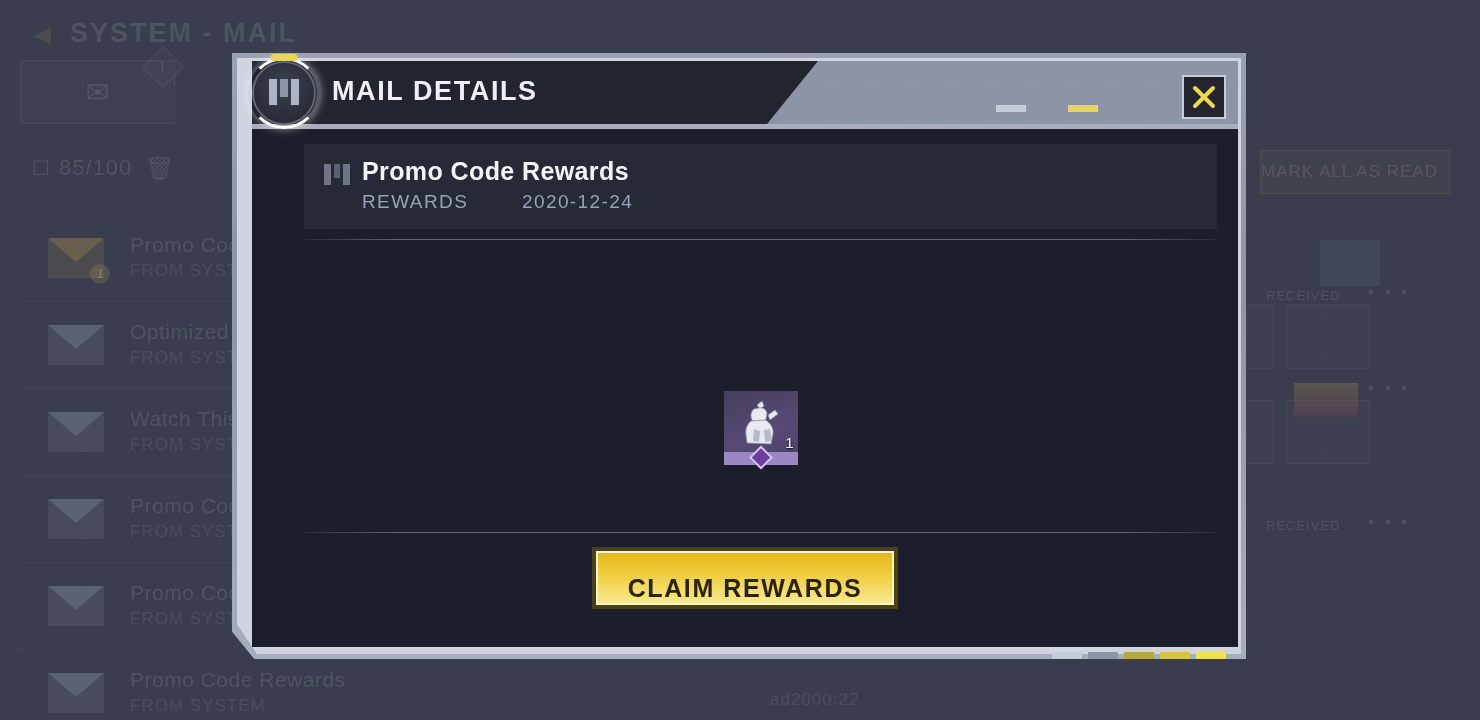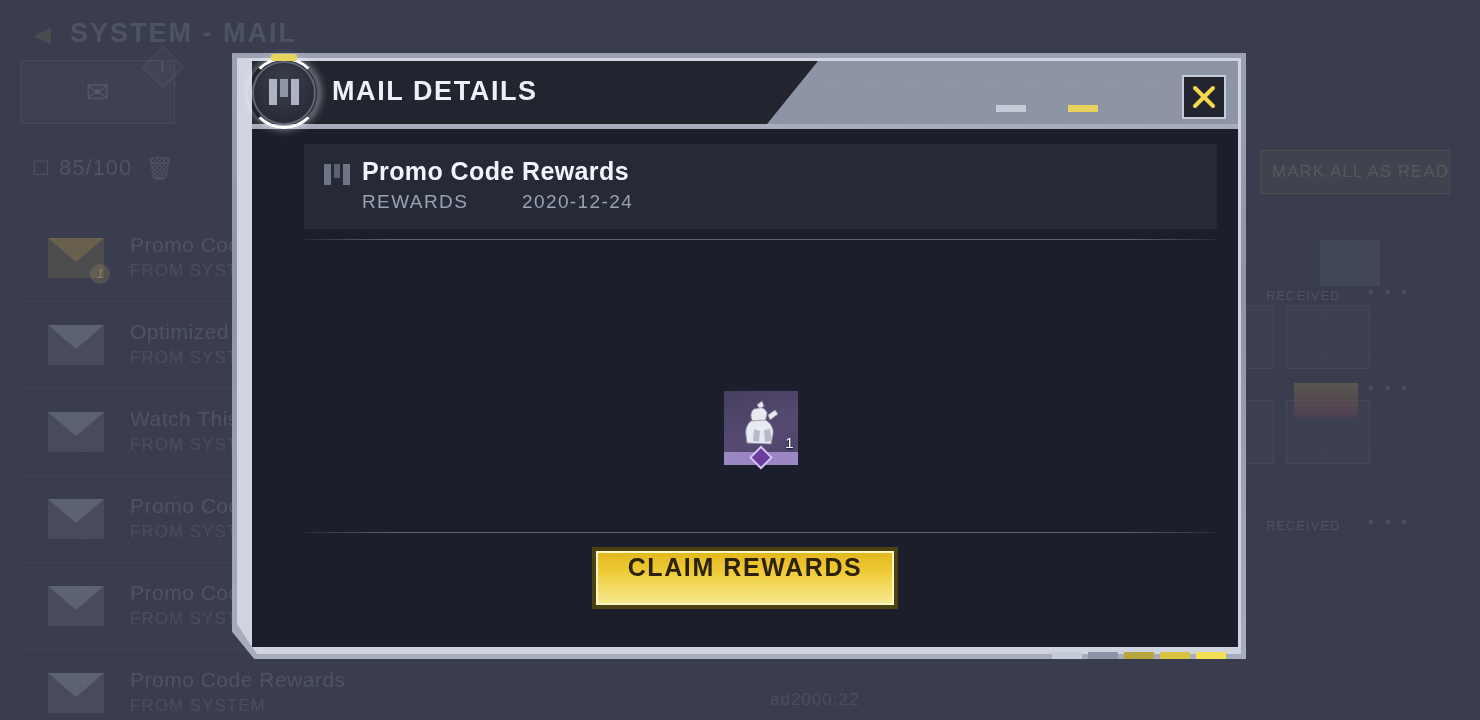--- a/index.html
+++ b/index.html
@@ -61,21 +61,21 @@
   #bg-trash{
     position:absolute; left:145px; top:155px; font-size:23px;
   }
 
   #bg-markall{
     position:absolute; right:30px; top:150px;
     width:190px; height:44px;
     border:1px solid rgba(200,180,90,0.10);
     background:rgba(200,180,90,0.05);
     font-size:17px; letter-spacing:1px;
-    display:flex; align-items:center; justify-content:flex-end;
+    display:flex; align-items:center; justify-content:flex-start;
     color:rgba(205,200,180,0.16);
   }
 
   #bg-list{ position:absolute; left:18px; top:215px; width:700px; }
   .bg-row{
     position:relative; height:87px;
     border-bottom:1px solid rgba(255,255,255,0.035);
     padding-left:112px;
   }
   .bg-row .env{
@@ -286,21 +286,21 @@
     position:absolute; left:50%; transform:translateX(-50%);
     top:486px; width:306px; height:62px;
     background:#4b4214;
     padding:4px;
     cursor:pointer;
   }
   #claim-button-inner{
     width:100%; height:100%;
     background:linear-gradient(180deg,#e3b81f 0%, #efcb38 38%, #f7e98e 100%);
     border:2px solid #fdf6c8;
-    display:flex; align-items:flex-start; justify-content:center;
+    display:flex; align-items:flex-end; justify-content:center;
   }
   #claim-button-label{
     color:#2b2207; font-size:25px; font-weight:bold; letter-spacing:1.6px;
   }
 </style>
 </head>
 <body>
 
 <div id="bg-screen">
   <div id="bg-dim"></div>

